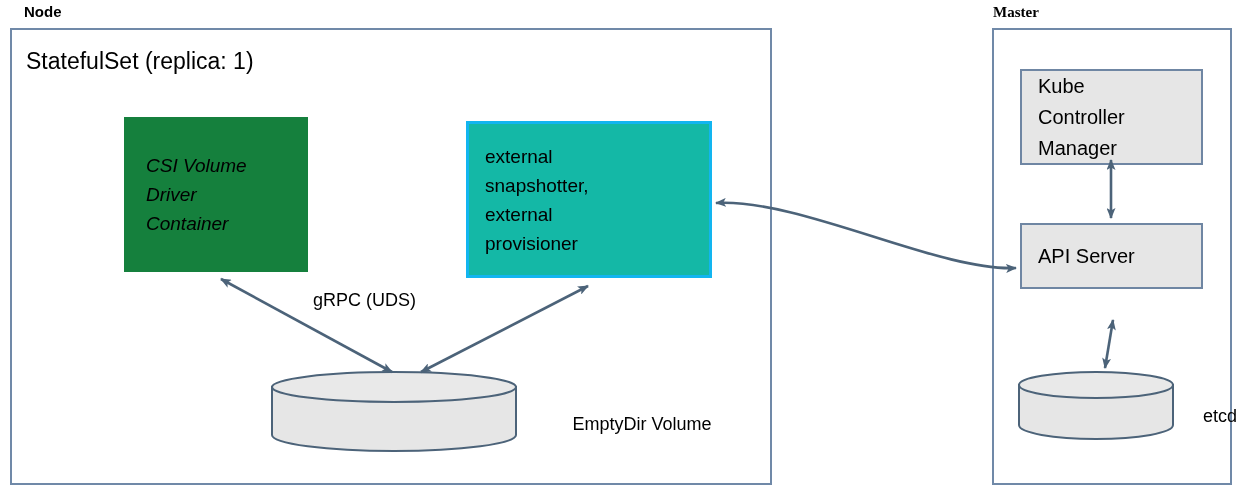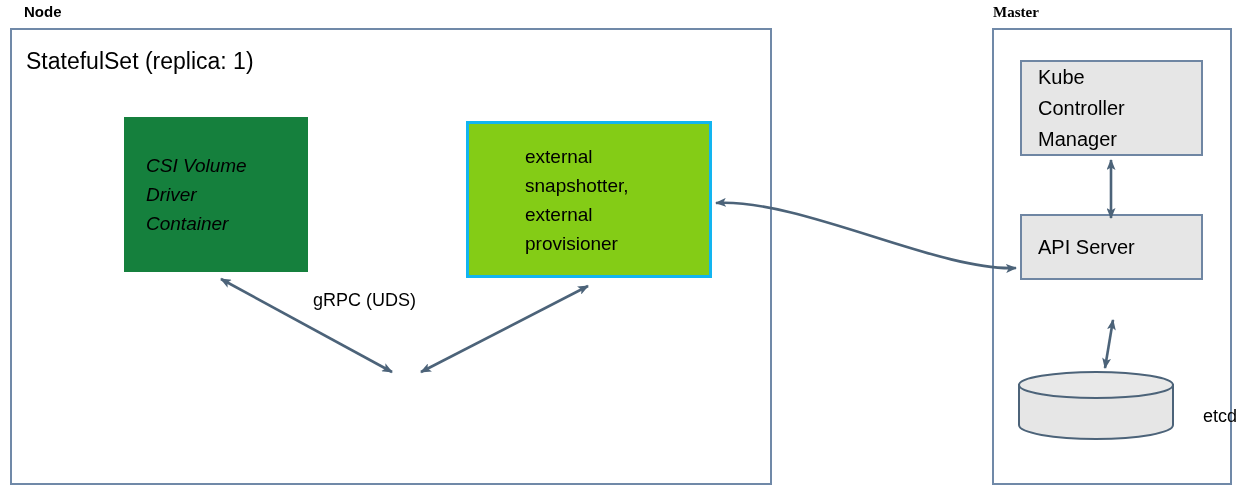--- a/index.html
+++ b/index.html
@@ -53,27 +53,27 @@
     color: #000000;
     padding-left: 16px;
     white-space: pre-line;
   }
   .box-orange {
     background: #15803d;
     border: 6px solid #15803d;
     font-style: italic;
   }
   .box-green {
-    background: #84cc16;
+    background: #14b8a6;
     border: 3px solid #12b5f0;
-    padding-left: 40px;
   }
   .box-gray {
     background: #e6e6e6;
     border: 2px solid #6f86a3;
+    margin-top: 9px;
   }
   .box-gray .box-text {
     font-size: 20px;
     line-height: 31px;
   }
   .cylinder {
     position: absolute;
   }
   .cyl-text {
     position: absolute;
@@ -118,20 +118,27 @@
 
   <div class="box box-green" style="left:466px; top:121px; width:246px; height:157px;">
     <span class="box-text">external
 snapshotter,
 external
 provisioner</span>
   </div>
 
   <div class="edge-label" style="left:313px; top:290px;">gRPC (UDS)</div>
 
+  <div class="cylinder" style="left:270px; top:370px; width:248px; height:82px;">
+    <svg width="248" height="82" viewBox="0 0 248 82">
+      <path d="M2,17 L2,65 A122,16 0 0 0 246,65 L246,17 Z" fill="#e6e6e6" stroke="#4c6379" stroke-width="2"></path>
+      <ellipse cx="124" cy="17" rx="122" ry="15" fill="#e9e9e9" stroke="#4c6379" stroke-width="2"></ellipse>
+    </svg>
+    <span class="cyl-text" style="top:44px;">EmptyDir Volume</span>
+  </div>
 
   <div class="panel-label" style="left:993px; top:4px;font-family:Liberation Serif, serif;">Master</div>
   <div class="panel" style="left:992px; top:28px; width:240px; height:457px;"></div>
 
   <div class="box box-gray" style="left:1020px; top:60px; width:183px; height:96px;">
     <span class="box-text">Kube
 Controller
 Manager</span>
   </div>
 

